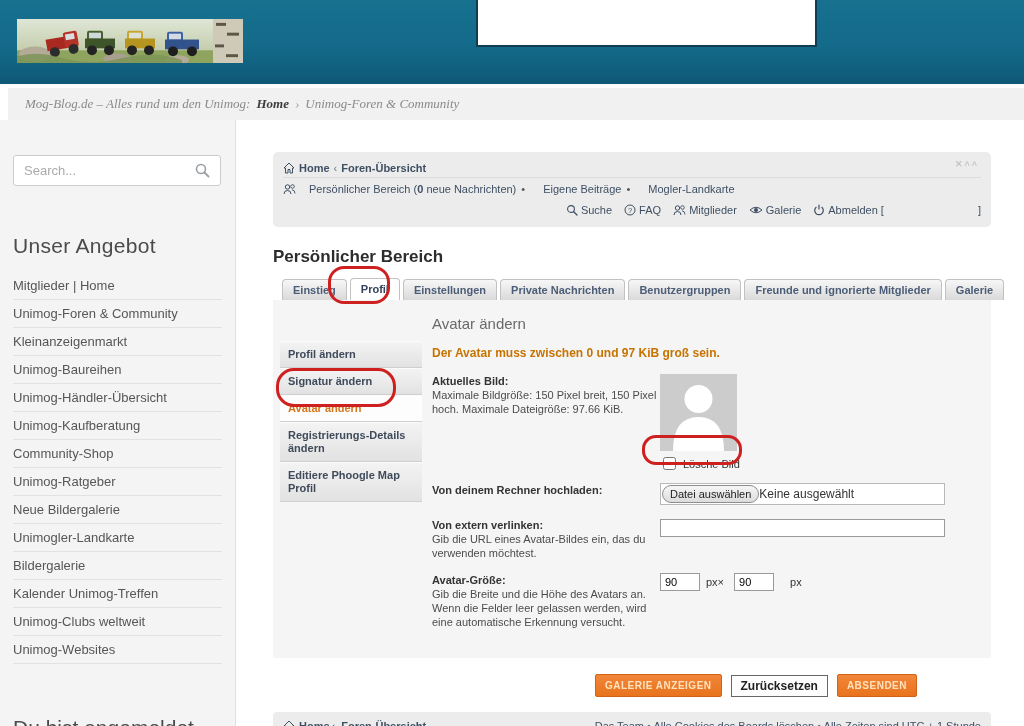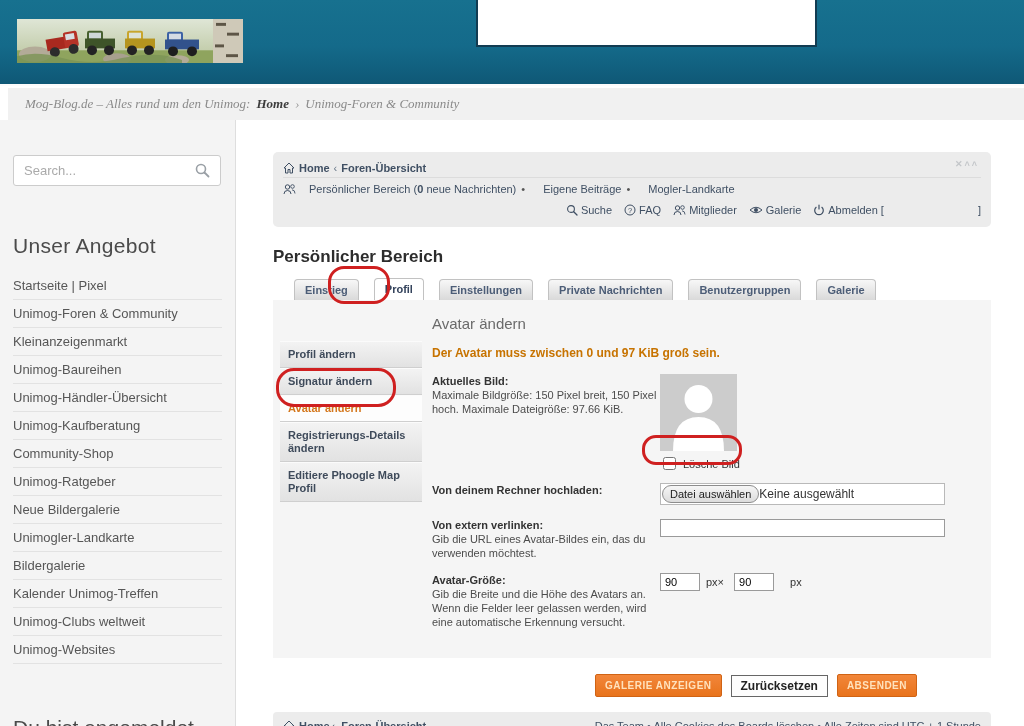--- a/index.html
+++ b/index.html
@@ -59,21 +59,21 @@
   .nav-row3 .item span { margin-left:3px; }
   .logout-gap { display:inline-block; width:88px; }
   .icon { display:inline-flex; align-items:center; }
 
   .page-heading { font-size:17px; font-weight:bold; color:#2d2d2d; margin:20px 0 12px 0; }
 
   
   .tabs { display:flex; align-items:flex-end; height:21px; margin-left:9px; }
   .tab { font-size:11px; font-weight:bold; color:#4c5d77; background:linear-gradient(180deg,#f7f7f7,#d9d9d9);
          border:1px solid #c2c2c2; border-bottom:none; border-radius:4px 4px 0 0;
-         padding:4px 10px 4px 10px; margin-right:3px; cursor:pointer; white-space:nowrap;margin-left:12px; }
+         padding:4px 10px 4px 10px; margin-right:3px; cursor:pointer; white-space:nowrap; }
   .tab.active { background:#fff; color:#34435c; position:relative; z-index:2; padding-bottom:5px; }
 
   
   .panel { background:#f5f5f5; padding:7px 10px 16px 7px; position:relative; }
   .ucp-col { position:absolute; left:7px; top:41px; width:142px; }
   .ucp-item { font-size:11px; font-weight:bold; color:#3f4b5b; padding:6px 8px;
               background:linear-gradient(180deg,#f3f3f3,#e2e2e2); border-bottom:1px solid #cfcfcf;
               border-top:1px solid #fbfbfb; cursor:pointer; line-height:13px; }
   .ucp-item.active { background:#fdfdfd; color:#d4771c; }
 
@@ -202,21 +202,21 @@
   <div class="sidebar">
     <div class="search-wrap">
       <input class="search-input" type="text" placeholder="Search..." style="">
       <svg width="15" height="15" viewBox="0 0 15 15">
         <circle cx="6" cy="6" r="4.5" fill="none" stroke="#9aa0a6" stroke-width="1.6"></circle>
         <line x1="9.5" y1="9.5" x2="13.5" y2="13.5" stroke="#9aa0a6" stroke-width="1.8" stroke-linecap="round"></line>
       </svg>
     </div>
     <div class="side-heading">Unser Angebot</div>
     <ul class="side-list">
-      <li class="side-item">Startseite | Pixel</li>
+      <li class="side-item">Mitglieder | Home</li>
       <li class="side-item">Unimog-Foren &amp; Community</li>
       <li class="side-item">Kleinanzeigenmarkt</li>
       <li class="side-item">Unimog-Baureihen</li>
       <li class="side-item">Unimog-Händler-Übersicht</li>
       <li class="side-item">Unimog-Kaufberatung</li>
       <li class="side-item">Community-Shop</li>
       <li class="side-item">Unimog-Ratgeber</li>
       <li class="side-item">Neue Bildergalerie</li>
       <li class="side-item">Unimogler-Landkarte</li>
       <li class="side-item">Bildergalerie</li>
@@ -298,20 +298,21 @@
     </div>
 
     <div class="page-heading">Persönlicher Bereich</div>
 
     <div class="tabs">
       <div class="tab">Einstieg</div>
       <div class="tab active">Profil</div>
       <div class="tab">Einstellungen</div>
       <div class="tab">Private Nachrichten</div>
       <div class="tab">Benutzergruppen</div>
+      <div class="tab">Freunde und ignorierte Mitglieder</div>
       <div class="tab">Galerie</div>
     </div>
 
     <div class="panel">
       <div class="ucp-col">
         <div class="ucp-item">Profil ändern</div>
         <div class="ucp-item">Signatur ändern</div>
         <div class="ucp-item active">Avatar ändern</div>
         <div class="ucp-item">Registrierungs-Details ändern</div>
         <div class="ucp-item">Editiere Phoogle Map Profil</div>

